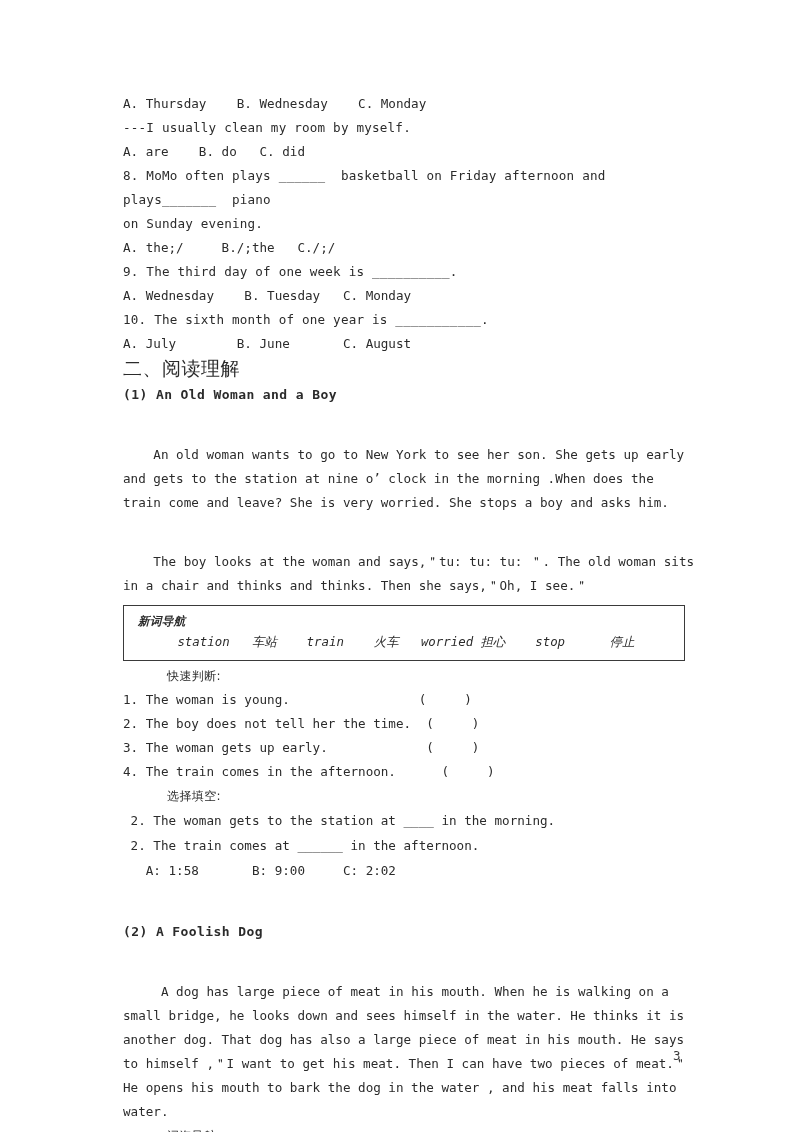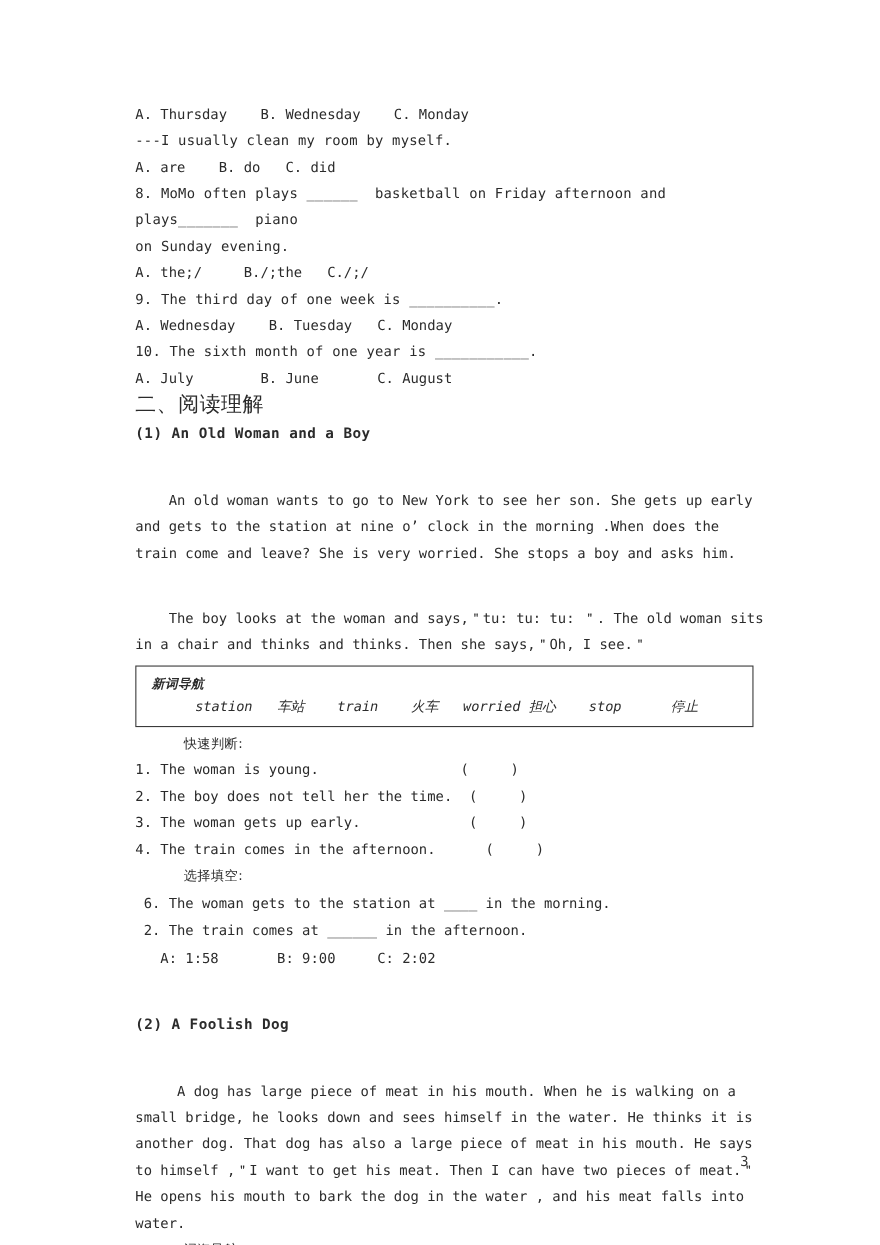--- a/index.html
+++ b/index.html
@@ -138,21 +138,21 @@
       <div class="vocab-row">station   车站    train    火车   worried 担心    stop      停止</div>
     </div>
 
     <div class="cn-label">快速判断:</div>
     <div class="tf-line">1. The woman is young.                 (     )</div>
     <div class="tf-line">2. The boy does not tell her the time.  (     )</div>
     <div class="tf-line">3. The woman gets up early.             (     )</div>
     <div class="tf-line">4. The train comes in the afternoon.      (     )</div>
 
     <div class="cn-label">选择填空:</div>
-    <div class="fill-line"> 6. The woman gets to the station at ____ in the morning.</div>
+    <div class="fill-line"> 2. The woman gets to the station at ____ in the morning.</div>
     <div class="fill-line"> 2. The train comes at ______ in the afternoon.</div>
     <div class="fill-line">   A: 1:58       B: 9:00     C: 2:02</div>
 
     <div class="gap-lg"></div>
 
     <div class="passage-title">(2) A  Foolish  Dog</div>
     <div class="para">     A dog has large piece of meat in his mouth. When he is walking on a small bridge, he looks down and sees himself in the water. He thinks it is another dog. That dog has also a large piece of meat in his mouth. He says to himself ,＂I want to get his meat. Then I can have two pieces of meat.＂ He opens his mouth to bark the dog in the water , and his meat falls into water.</div>
 
     <div class="cn-label">词海导航</div>
     <div class="vocab-plain">下      bridge  桥</div>

